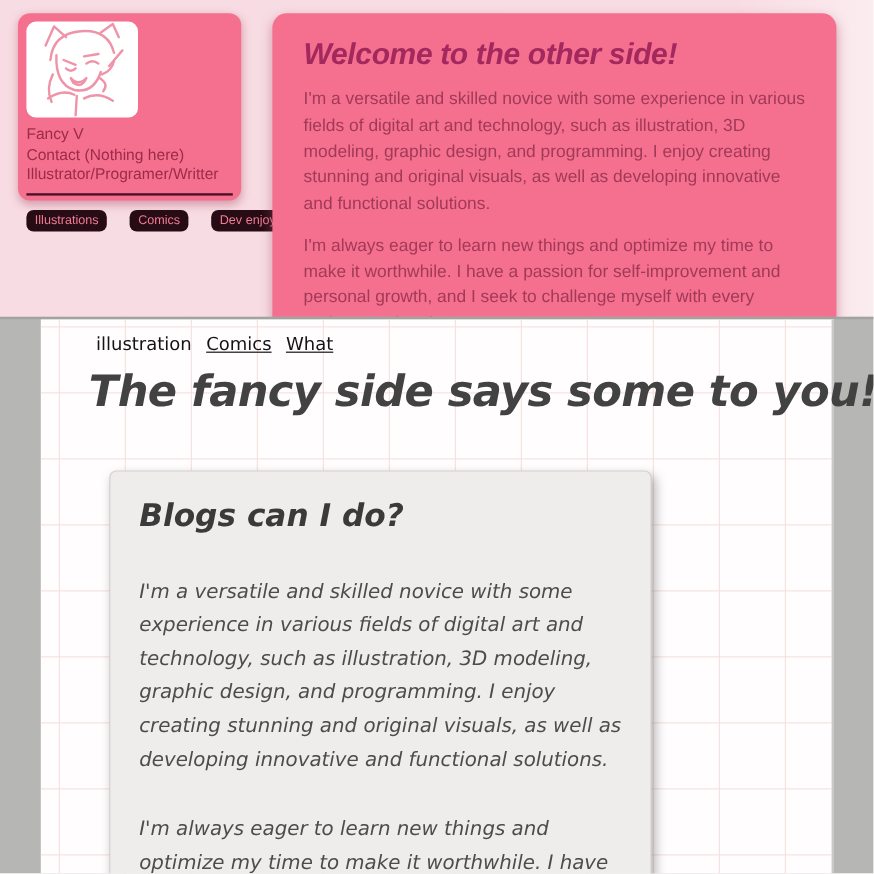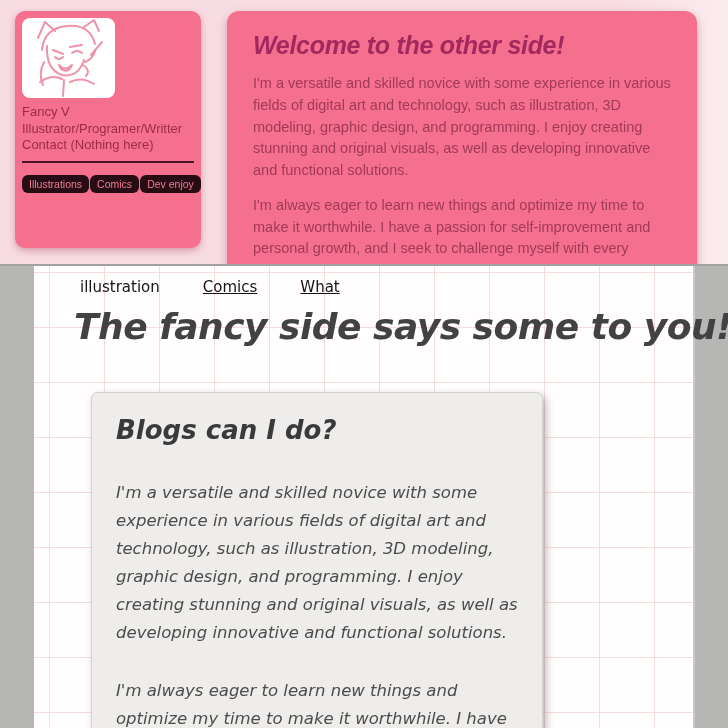--- a/index.html
+++ b/index.html
@@ -13,30 +13,30 @@
     --tag-text:#f07b94;
     --hand: cursive, "DejaVu Sans", sans-serif;
   }
 
   
   .top-hero{
     position:absolute; left:0; top:0; width:728px; height:264px;
     background:linear-gradient(90deg,#f8dce3 0%, #f8dce3 84%, #fbecef 100%);
   }
   .profile-card{
-    position:absolute; left:15px; top:11px; width:186px; height:237px;
+    position:absolute; left:15px; top:11px; width:186px; height:156px;
     background:var(--card-pink); border-radius:10px; padding:7px;
     box-shadow:0 3px 7px rgba(170,80,105,.45);
   }
   .avatar-box{
     width:93px; height:80px; background:#fff; border-radius:8px; overflow:hidden;
   }
   .profile-lines{ margin-top:6px; font-size:13px; line-height:1.28; color:#9c2b49; }
   .profile-divider{ border:none; border-top:2px solid #4e1228; margin:7px 0 12px; }
-  .tag-row{ display:flex; gap:1px; }
+  .tag-row{ display:flex; gap:19px; }
   .tag{
     background:var(--tag-bg); color:var(--tag-text); font-size:10.5px;
     padding:3px 7px; border-radius:6px; white-space:nowrap; cursor:pointer;
   }
 
   .welcome-card{
     position:absolute; left:227px; top:11px; width:470px; height:275px;
     background:var(--card-pink); border-radius:12px; padding:20px 26px;
     box-shadow:0 4px 9px rgba(170,80,105,.5);
   }
@@ -57,21 +57,21 @@
     position:absolute; left:34px; top:0; width:661px; height:464px;
     background-color:#fffdfd;
     background-image:
       linear-gradient(to right, #f6dcdc 1px, transparent 1px),
       linear-gradient(to bottom, #f6dcdc 1px, transparent 1px);
     background-size:55px 55px;
     background-position:15px 6px;
     border-right:2px solid #c9c9c9;
   }
   .site-nav{
-    position:absolute; left:46px; top:12px; display:flex; gap:43px;
+    position:absolute; left:46px; top:12px; display:flex; gap:12px;
     font-family:var(--hand); font-size:15px; color:#141414;
   }
   .site-nav a{ color:#141414; text-decoration:none; cursor:pointer; }
   .site-nav a.underlined{ text-decoration:underline; }
   .script-heading{
     position:absolute; left:40px; top:40px; white-space:nowrap;
     font-family:var(--hand); font-style:italic; font-weight:bold;
     font-size:36px; color:#424242; letter-spacing:-.5px;
   }
   .about-card{
@@ -112,22 +112,22 @@
           <path d="M61,47 Q69,52 64,58"></path>
           <path d="M22,44 Q16,56 21,67"></path>
           <path d="M18,64 Q30,56 40,61"></path>
           <path d="M48,64 Q60,58 72,66"></path>
           <path d="M42,62 L41,78"></path>
         </g>
       </svg>
     </div>
     <div class="profile-lines">
       <div>Fancy V</div>
+      <div>Contact (Nothing here)</div>
       <div>Illustrator/Programer/Writter</div>
-      <div>Contact (Nothing here)</div>
     </div>
     <hr class="profile-divider">
     <div class="tag-row">
       <span class="tag">Illustrations</span>
       <span class="tag">Comics</span>
       <span class="tag">Dev enjoy</span>
     </div>
   </div>
 
   <div class="welcome-card">

